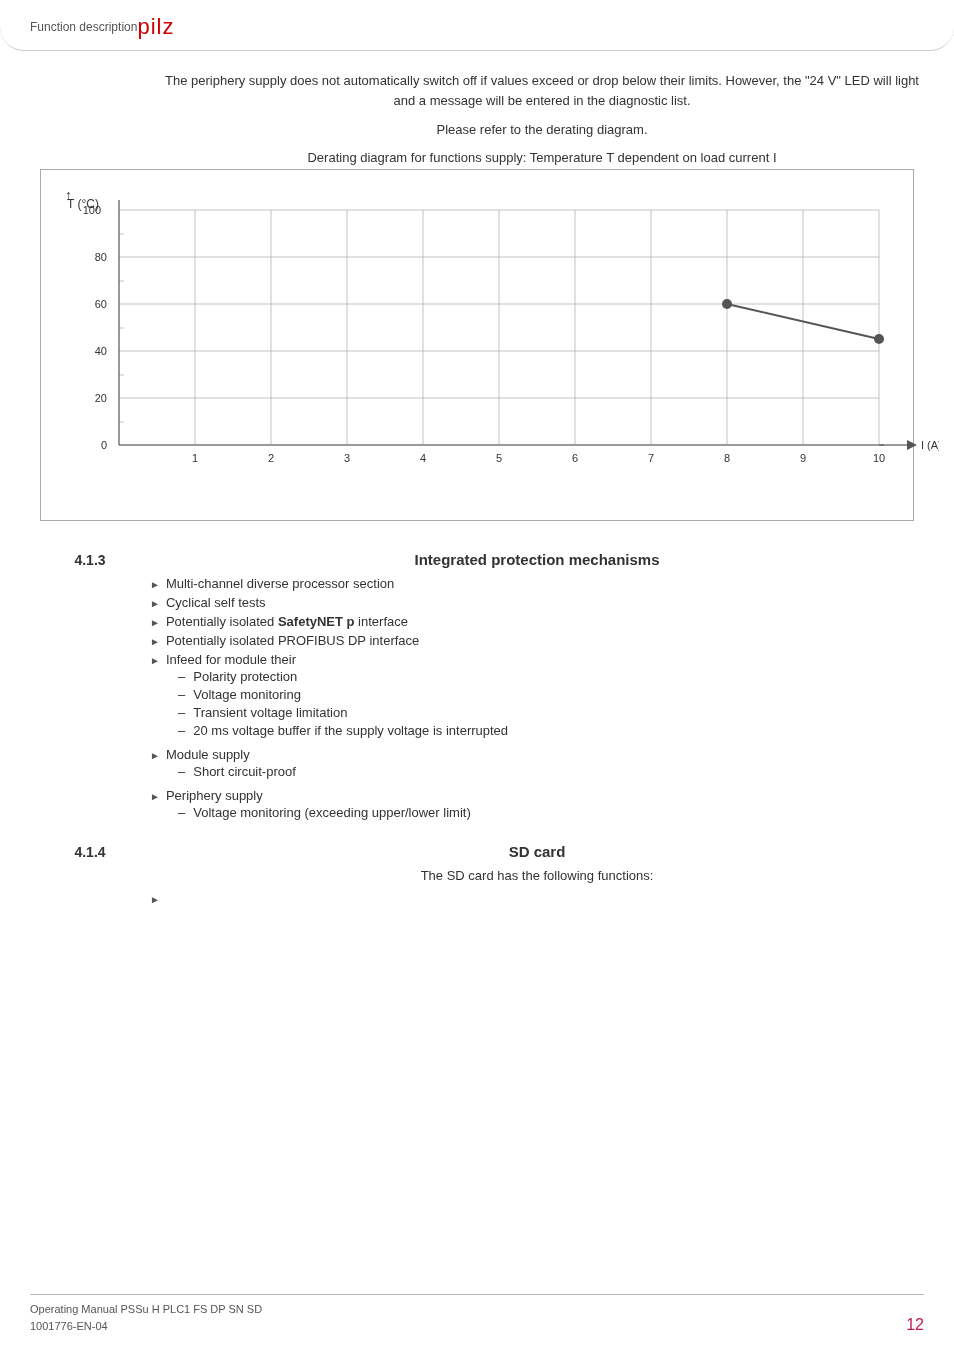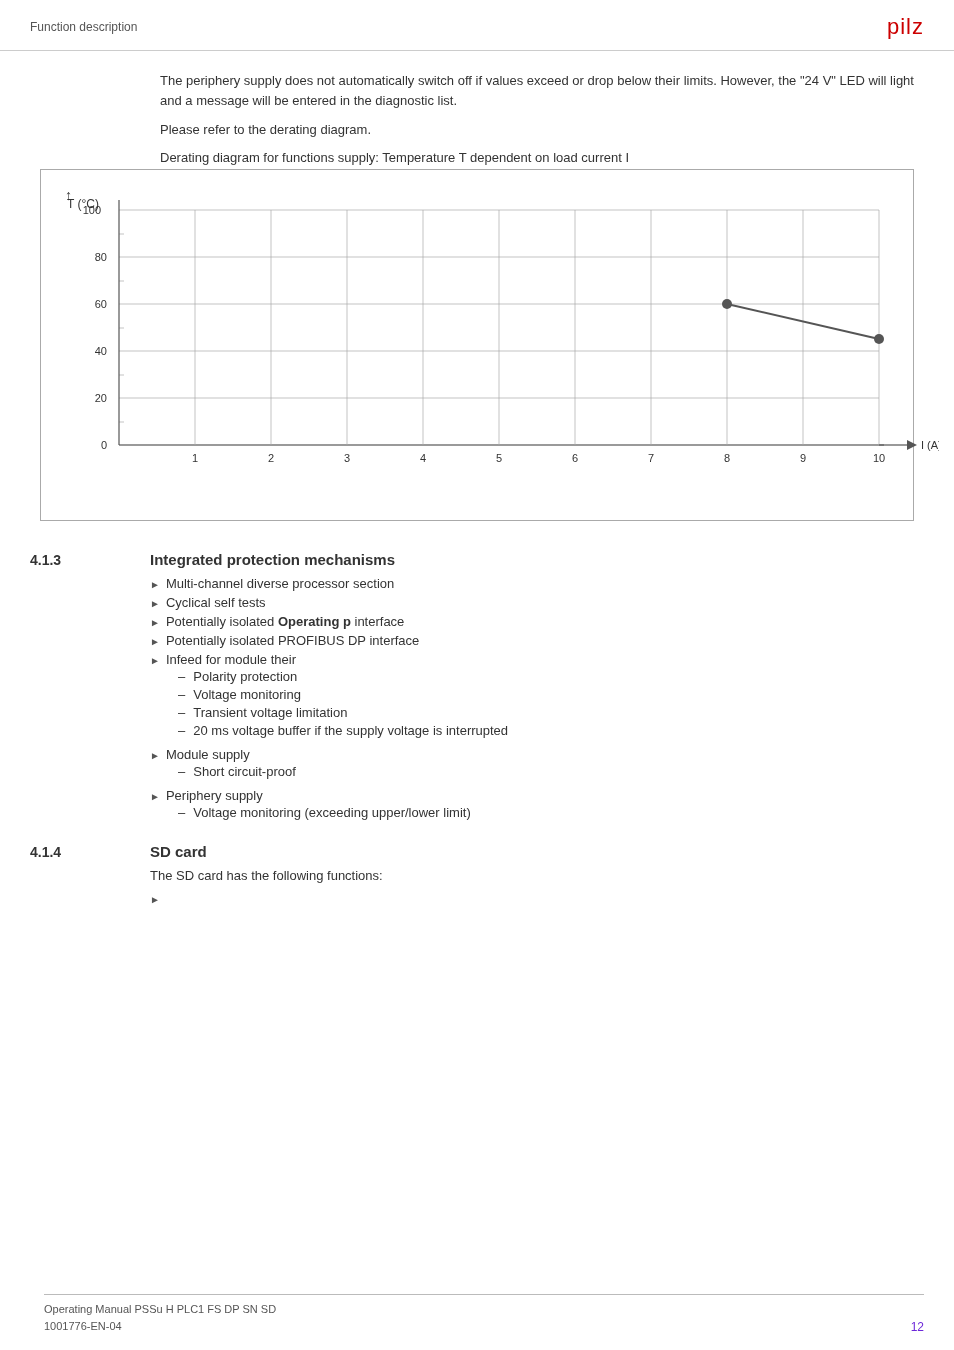--- a/index.html
+++ b/index.html
@@ -9,39 +9,41 @@
       color: #333;
       background: #fff;
       width: 954px;
       min-height: 1350px;
       position: relative;
     }
 
     
     .page-header {
       display: flex;
-      justify-content: space-between;
+      justify-content: flex-start;
       align-items: center;
       padding: 14px 30px 10px 30px;
       border-bottom: 1px solid #ccc;
+      border-radius: 24px;
     }
     .header-title {
       font-size: 12px;
       color: #555;
     }
     .pilz-logo {
       font-size: 22px;
       font-weight: normal;
       color: #cc0000;
       letter-spacing: 1px;
     }
 
     
     .page-content {
       padding: 20px 30px 30px 30px;
+      text-align: center;
     }
 
     
     .intro-text {
       margin-left: 130px;
       margin-bottom: 10px;
       font-size: 13px;
       line-height: 1.5;
     }
 
@@ -120,36 +122,36 @@
     }
     .sub-dash {
       margin-right: 8px;
       flex-shrink: 0;
     }
 
     
     .page-footer {
       position: absolute;
       bottom: 16px;
-      left: 44px;
+      left: 30px;
       right: 30px;
       display: flex;
       justify-content: space-between;
       align-items: flex-end;
       border-top: 1px solid #bbb;
       padding-top: 6px;
     }
     .footer-left {
       font-size: 11px;
       color: #555;
       line-height: 1.5;
     }
     .footer-right {
-      font-size: 12px;
-      color: #6d28d9;
+      font-size: 16px;
+      color: #be185d;
     }
 
     
     .chart-svg {
       display: block;
     }
   </style>
 </head>
 <body>
 
@@ -244,21 +246,21 @@
           <span>Multi-channel diverse processor section</span>
         </li>
 
         <li>
           <span class="bullet-arrow">►</span>
           <span>Cyclical self tests</span>
         </li>
 
         <li>
           <span class="bullet-arrow">►</span>
-          <span>Potentially isolated <strong>Operating p</strong> interface</span>
+          <span>Potentially isolated <strong>SafetyNET p</strong> interface</span>
         </li>
 
         <li>
           <span class="bullet-arrow">►</span>
           <span>Potentially isolated PROFIBUS DP interface</span>
         </li>
 
         <li style="flex-direction: column;">
           <div style="display:flex; align-items:flex-start;">
             <span class="bullet-arrow">►</span>

